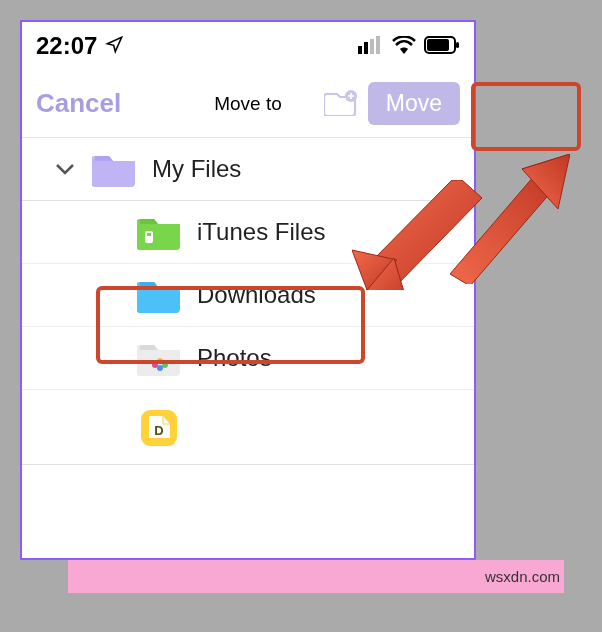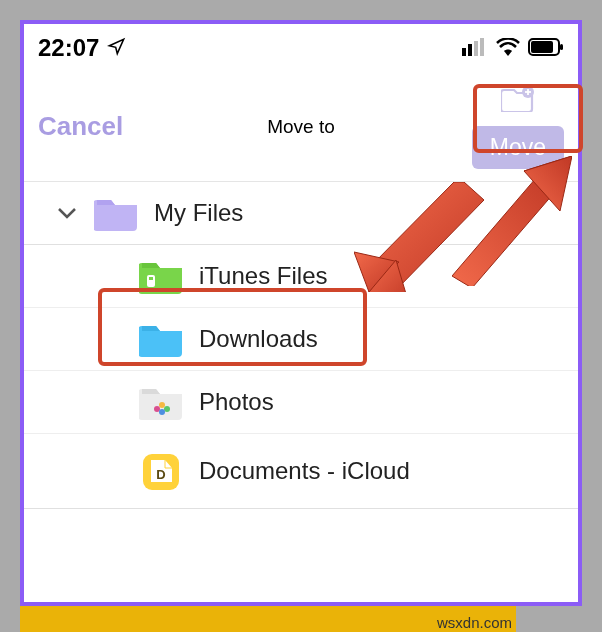--- a/index.html
+++ b/index.html
@@ -2,22 +2,22 @@
 <html><head>
   <meta charset="utf-8">
   <style>
     * { box-sizing: border-box; margin: 0; padding: 0; }
     body {
       font-family: -apple-system, "Helvetica Neue", Helvetica, Arial, sans-serif;
       background: #aaa;
       padding: 20px;
     }
     .frame {
-      width: 562px;
-      border: 4px solid #8b5cf6;
+      width: 456px;
+      border: 2px solid #8b5cf6;
       background: #fff;
       position: relative;
     }
     .status-bar {
       display: flex;
       justify-content: space-between;
       align-items: center;
       padding: 10px 14px;
       font-size: 24px;
       font-weight: 700;
@@ -36,21 +36,21 @@
       font-size: 26px;
       font-weight: 700;
     }
     .nav-title {
       font-size: 19px;
       font-weight: 400;
       position: absolute;
       left: 50%;
       transform: translateX(-50%);
     }
-    .nav-right { display: flex; align-items: center; gap: 10px; flex-direction: column; }
+    .nav-right { display: flex; align-items: center; gap: 10px; }
     .move-btn {
       background: #C0B9E7;
       color: #fff;
       font-size: 23px;
       font-weight: 500;
       padding: 8px 18px;
       border-radius: 6px;
     }
     .list { }
     .row {
@@ -85,22 +85,23 @@
       pointer-events: none;
     }
     .arrow { position: absolute; pointer-events: none; }
     .arrow.a1 { top: 158px; left: 330px; width: 130px; height: 110px; }
     .arrow.a2 { top: 132px; left: 428px; width: 120px; height: 130px; }
     .attribution {
       font-size: 15px;
       color: #333;
       text-align: right;
       padding: 8px 4px;
-      background:#eab308;
+      background:#f9a8d4;
       width:496px;
+      margin-left:48px;
     }
     .blank { height: 93px; border-bottom:none;}
   </style>
 </head>
 <body>
 
 <div class="frame">
 
   <div class="status-bar">
     <div class="status-left">
@@ -208,21 +209,20 @@
 
     <div class="row icl">
       <span class="folder">
         <svg viewBox="0 0 46 38">
           <rect x="4" y="2" width="36" height="36" rx="9" fill="#FFD23A"></rect>
           <path d="M12 8 h14 l7 8 v14 h-21 z" fill="#fff"></path>
           <path d="M26 8 v8 h7" fill="none" stroke="#FFD23A" stroke-width="1"></path>
           <text x="22" y="27" font-size="13" font-weight="700" fill="#5A4A14" text-anchor="middle">D</text>
         </svg>
       </span>
-      <span class="row-label">Documents - iCloud</span>
     </div>
 
     <div class="row blank"></div>
   </div>
 
   <div class="highlight-move"></div>
   <div class="highlight-photos"></div>
 
   <svg class="arrow a1" viewBox="0 0 130 110">
     <defs>

